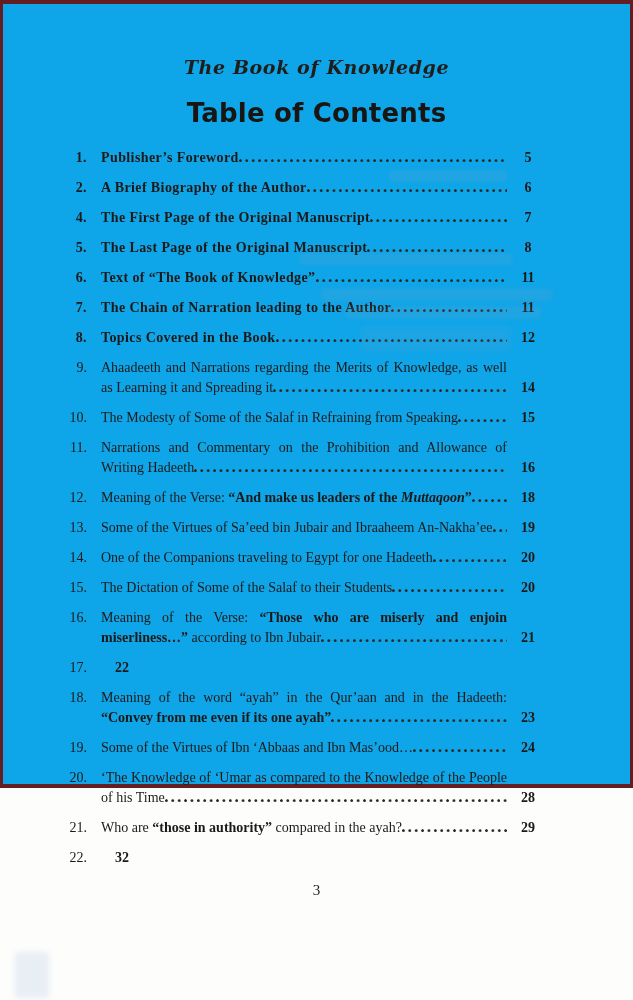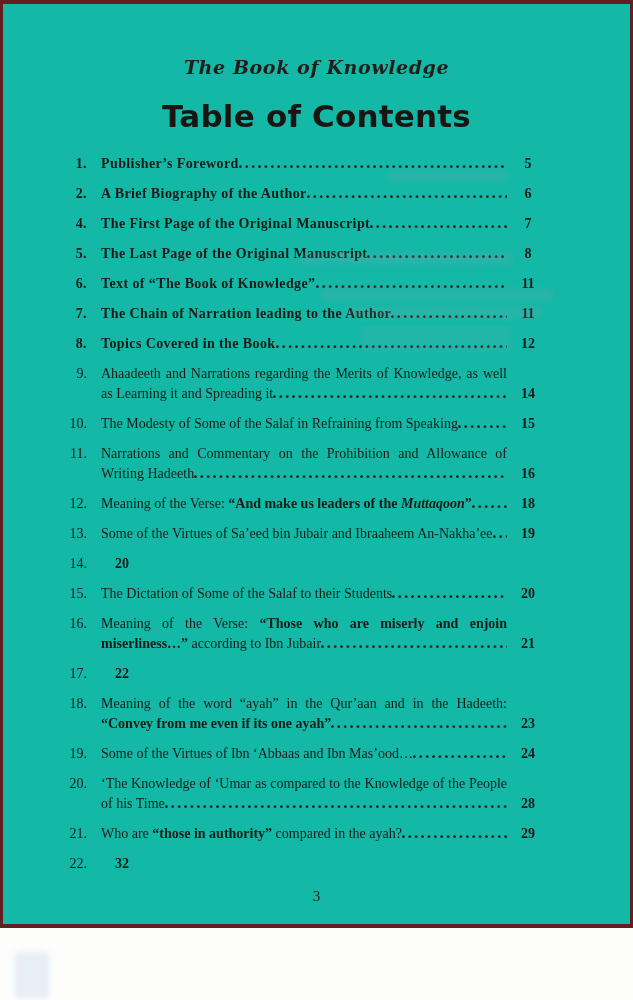--- a/index.html
+++ b/index.html
@@ -7,44 +7,44 @@
     padding: 0;
     width: 633px;
     height: 1000px;
     overflow: hidden;
     background: #fdfdfc;
   }
   .sheet {
     position: relative;
     box-sizing: border-box;
     width: 633px;
-    height: 928px;
+    height: 788px;
     border-style: solid;
     border-color: #641d21;
     border-width: 4px 3px 4px 3px;
-    background: #14b8a6;
+    background: #0ea5e9;
     padding: 52px 0 0 0;
     font-family: "Liberation Serif", serif;
     color: #1c1a18;
   }
   .running-head {
     text-align: center;
     font-family: "DejaVu Serif", serif;
     font-style: italic;
     font-weight: 700;
     font-size: 19px;
     letter-spacing: 0.6px;
     color: #201d1a;
   }
   .main-heading {
     margin: 20px 0 0 0;
     text-align: center;
     font-family: "DejaVu Sans", sans-serif;
     font-weight: 700;
-    font-size: 31px;
+    font-size: 26px;
     letter-spacing: 0.2px;
     color: #181512;
   }
   .toc {
     list-style: none;
     margin: 20px 0 0 0;
     padding: 0 87px 0 56px;
     font-size: 14px;
     line-height: 20px;
   }
@@ -181,20 +181,21 @@
         <span class="ebody"><span class="etext"><span class="pn">Meaning of the Verse: </span><span class="pb">“And make us leaders of the </span><span class="pbi">Muttaqoon</span><span class="pb">”</span></span></span>
         <span class="epage">18</span>
       </li>
       <li class="row">
         <span class="enum">13.</span>
         <span class="ebody"><span class="etext"><span class="pn">Some of the Virtues of Sa’eed bin Jubair and Ibraaheem An-Nakha’ee</span></span></span>
         <span class="epage">19</span>
       </li>
       <li class="row">
         <span class="enum">14.</span>
+        <span class="ebody"><span class="etext"><span class="pn">One of the Companions traveling to Egypt for one Hadeeth</span></span></span>
         <span class="epage">20</span>
       </li>
       <li class="row">
         <span class="enum">15.</span>
         <span class="ebody"><span class="etext"><span class="pn">The Dictation of Some of the Salaf to their Students</span></span></span>
         <span class="epage">20</span>
       </li>
       <li class="row">
         <span class="enum">16.</span>
         <span class="ebody"><span class="etext"><span class="pn">Meaning of the Verse: </span><span class="pb">“Those who are miserly and enjoin miserliness…”</span><span class="pn"> according to Ibn Jubair</span></span></span>

